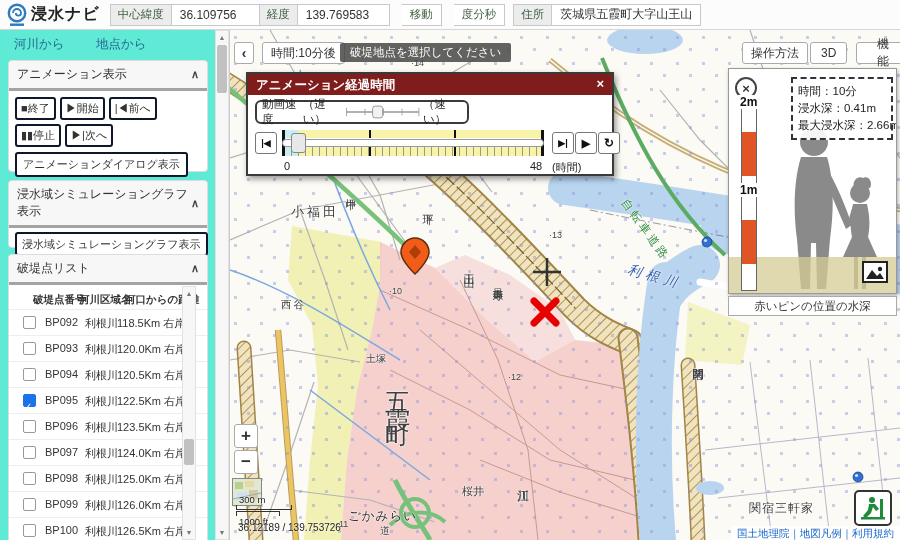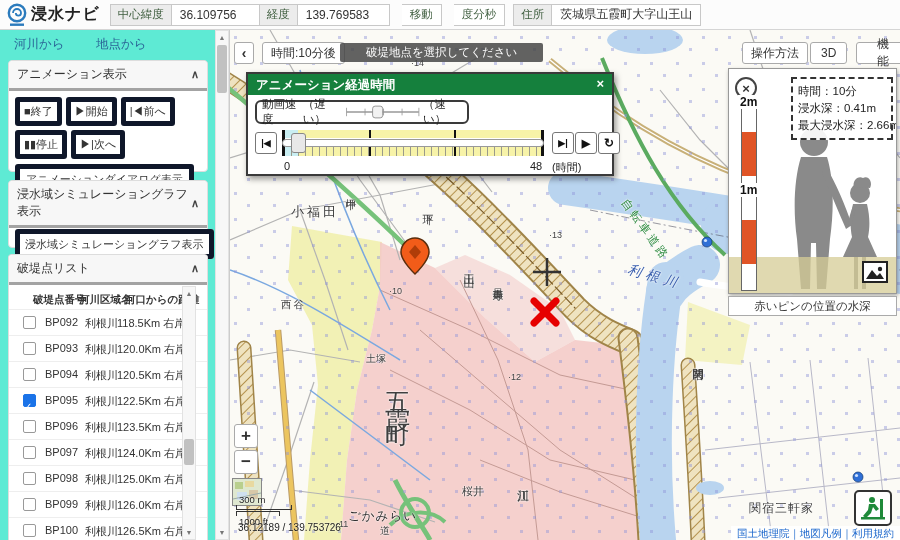--- a/index.html
+++ b/index.html
@@ -24,21 +24,21 @@
   
   .sidebar { position:absolute; left:0; top:30px; width:230px; height:510px; background:#5eead4;
              border-right:1px solid #ccc; z-index:40; }
   .tabs { position:absolute; left:14px; top:6px; font-size:12.5px; }
   .tab { color:#2a6496; margin-right:28px; cursor:pointer; text-decoration:none; }
   .panel { position:absolute; left:8px; width:200px; border:1px solid #ddd; border-radius:4px; background:#fff; }
   .panel-h { background:#f7f7f7; border-bottom:3px solid #a3a3a3; border-radius:4px 4px 0 0;
              font-size:12px; color:#333; padding:5px 8px; display:flex; justify-content:space-between; align-items:center; }
   .caret { font-size:11px; color:#444; font-weight:bold; }
   .panel-b { padding:6px; }
-  .btn { background:#fff; border:5px solid #0f172a; border-radius:3px; font-size:11px; color:#333;
+  .btn { background:#fff; border:2px solid #0f172a; border-radius:3px; font-size:11px; color:#333;
          padding:2px 4px; cursor:pointer; white-space:nowrap; font-family:"Liberation Sans",sans-serif; }
   .btnrow { display:flex; flex-wrap:wrap; gap:4px; }
   .wbtn { margin-top:5px; padding:3px 6px; }
 
   
   .bp-head { position:relative; font-size:10.5px; font-weight:bold; color:#333; height:18px; }
   .bp-head span { position:absolute; top:2px; }
   .bp-rows { position:relative; height:232px; overflow:hidden; }
   .bp-row { position:relative; height:26px; border-top:1px solid #eee; font-size:11px; color:#333; cursor:pointer; }
   .bp-row span { position:absolute; top:6px; }
@@ -58,26 +58,26 @@
   
   .map { position:absolute; left:230px; top:30px; width:670px; height:510px; overflow:hidden; background:#fbfaf5; }
   .map-label { position:absolute; color:#3c3c3c; white-space:nowrap; z-index:3;
                font-family:"Liberation Serif", serif; text-shadow:0 0 2px #fff,0 0 2px #fff; }
   .vert { writing-mode:vertical-rl; text-orientation:upright; }
   .spot { position:absolute; font-size:9px; color:#444; z-index:3; text-shadow:0 0 2px #fff; }
 
   .ctl { position:absolute; background:#fff; border:1px solid #aaa; border-radius:3px; color:#333;
          display:flex; align-items:center; justify-content:center; z-index:10; }
   .tooltip { position:absolute; background:rgba(70,70,70,.85); color:#fff; font-size:11.5px;
-             border-radius:2px; padding:2px 26px; z-index:10; white-space:nowrap; }
+             border-radius:2px; padding:2px 10px; z-index:10; white-space:nowrap; }
 
   
   .dialog { position:absolute; left:16px; top:42px; width:368px; height:104px; background:#fff;
             border:2px solid #3a3a3a; box-shadow:2px 3px 6px rgba(0,0,0,.4); z-index:20; }
-  .dlg-title { position:absolute; left:0; top:0; right:0; height:21px; background:#15803d; color:#fff;
+  .dlg-title { position:absolute; left:0; top:0; right:0; height:21px; background:#7f1d1d; color:#fff;
                font-size:12.5px; font-weight:bold; padding:3px 8px; }
   .dlg-close { position:absolute; right:8px; top:2px; color:#fff; font-size:13px; font-weight:bold; cursor:pointer; }
   .speed-box { position:absolute; left:7px; top:26px; width:214px; height:24px; border:2px solid #3a3a3a;
                border-radius:6px; display:flex; align-items:center; font-size:11.5px; color:#222; padding:0 5px; gap:2px; }
   .dlg-btn { position:absolute; width:22px; height:22px; background:#fff; border:1px solid #777; border-radius:3px;
              font-size:9px; font-weight:bold; color:#111; display:flex; align-items:center; justify-content:center; cursor:pointer; }
   .tl-band { position:absolute; left:34px; top:56px; width:262px; height:26px;
              border-left:3px solid #111; border-right:3px solid #111; }
   .tl-strip { position:absolute; left:0; right:0; background:linear-gradient(90deg,#c9eef2 0 13px,#f7f3a8 13px); }
   .tl-strip.ticks { background:

